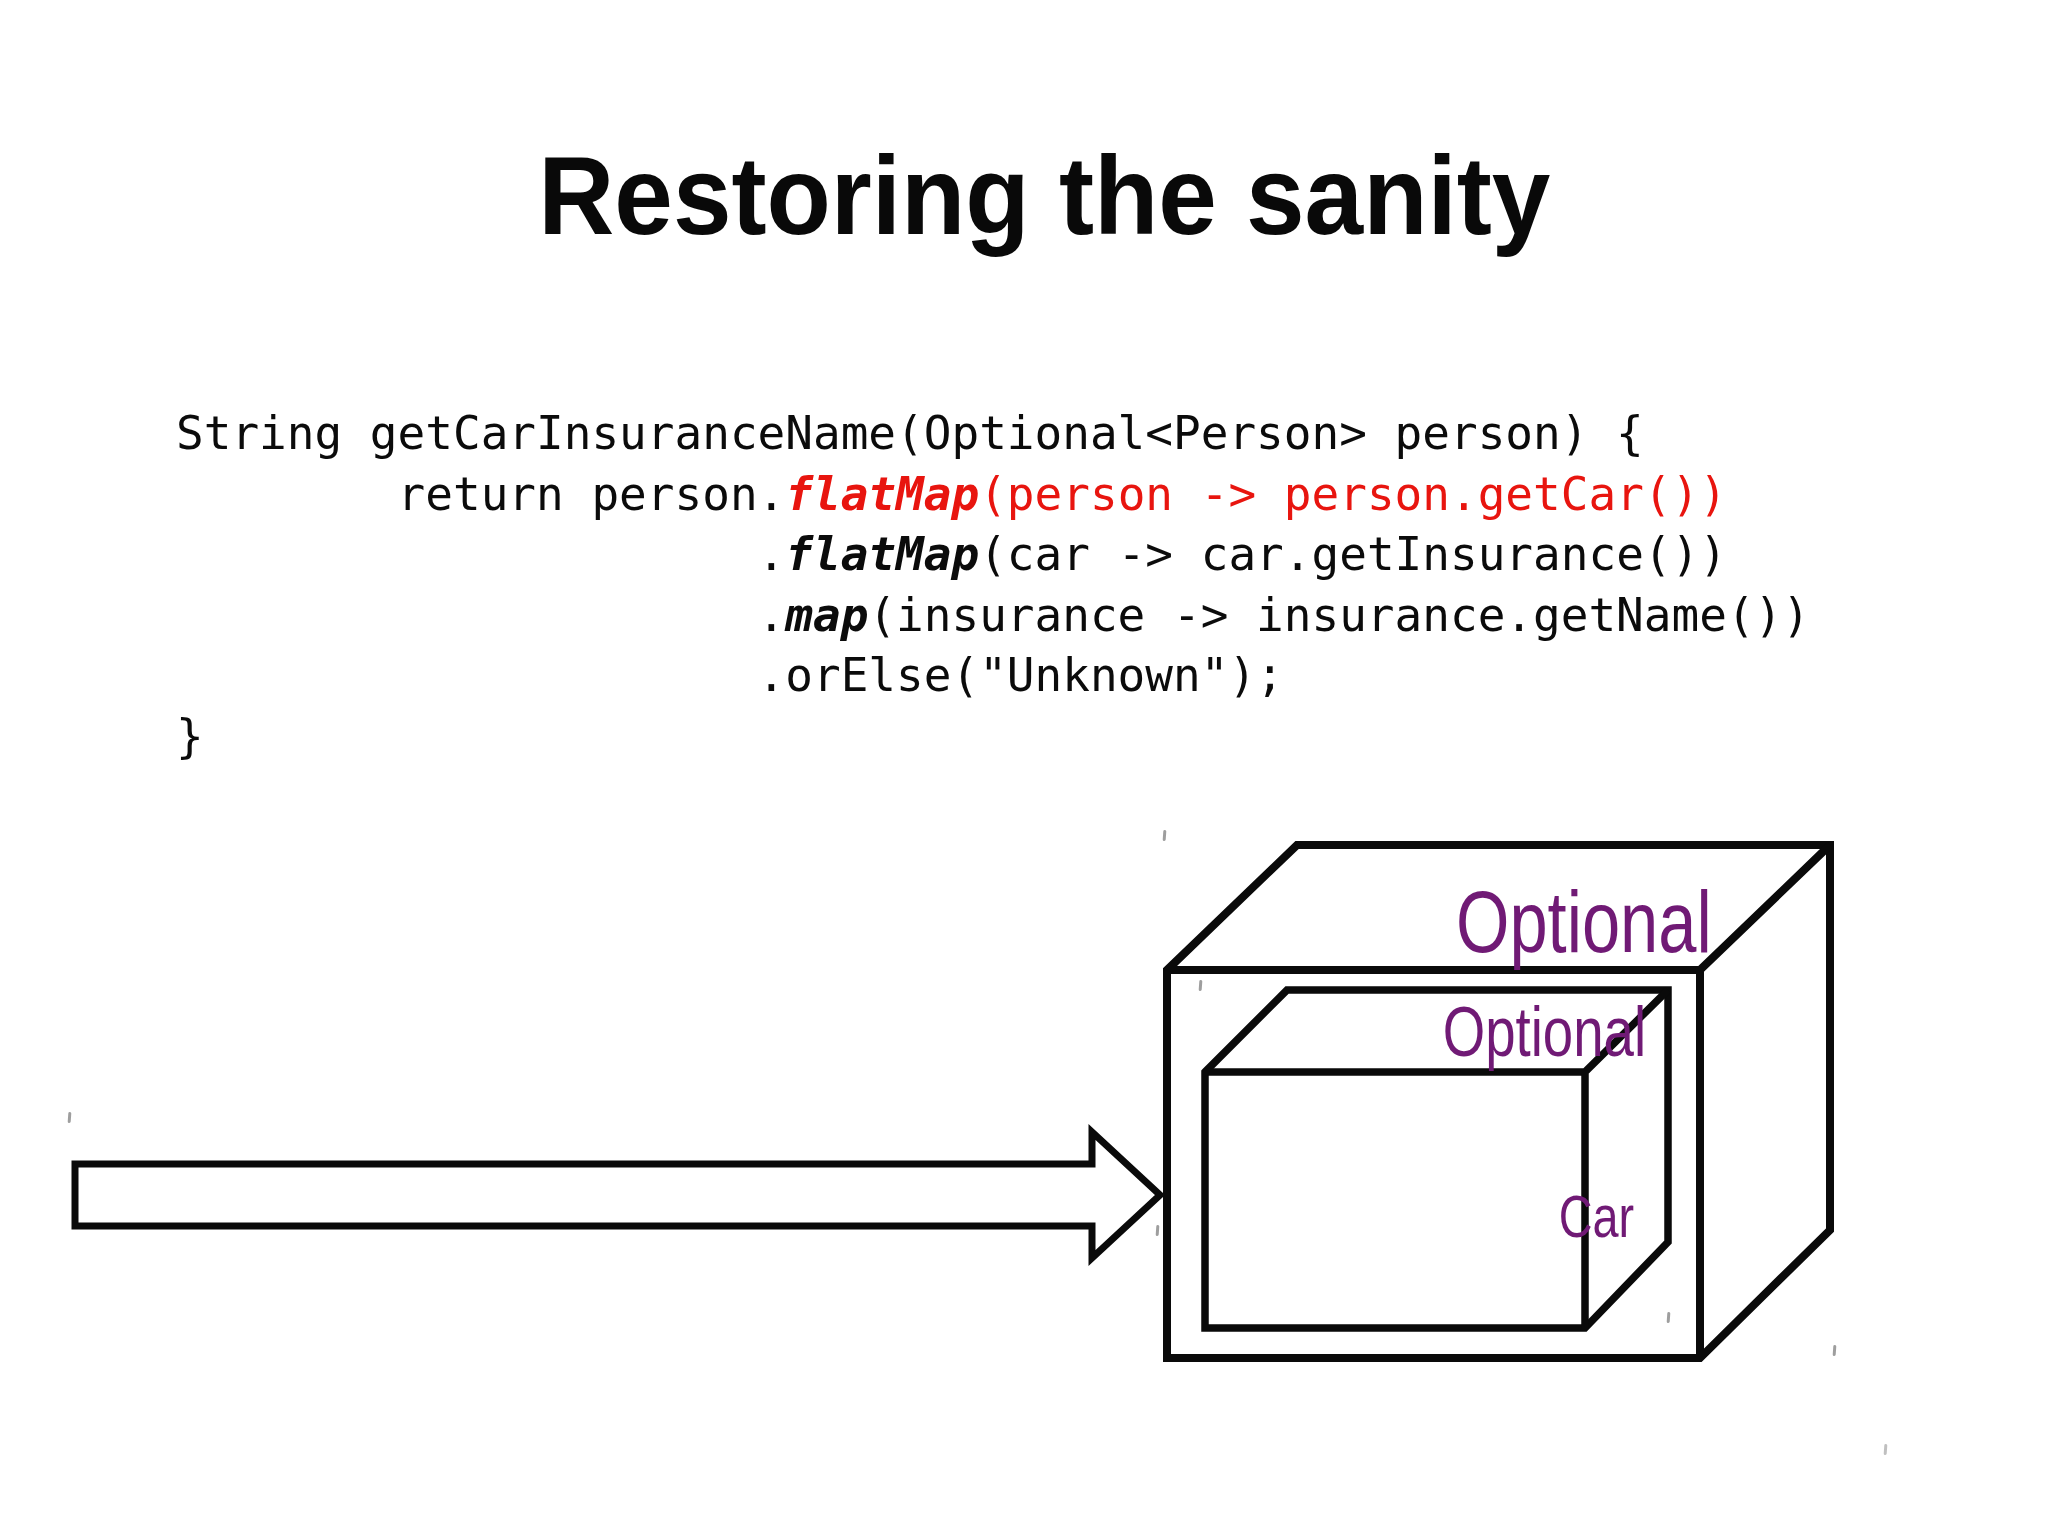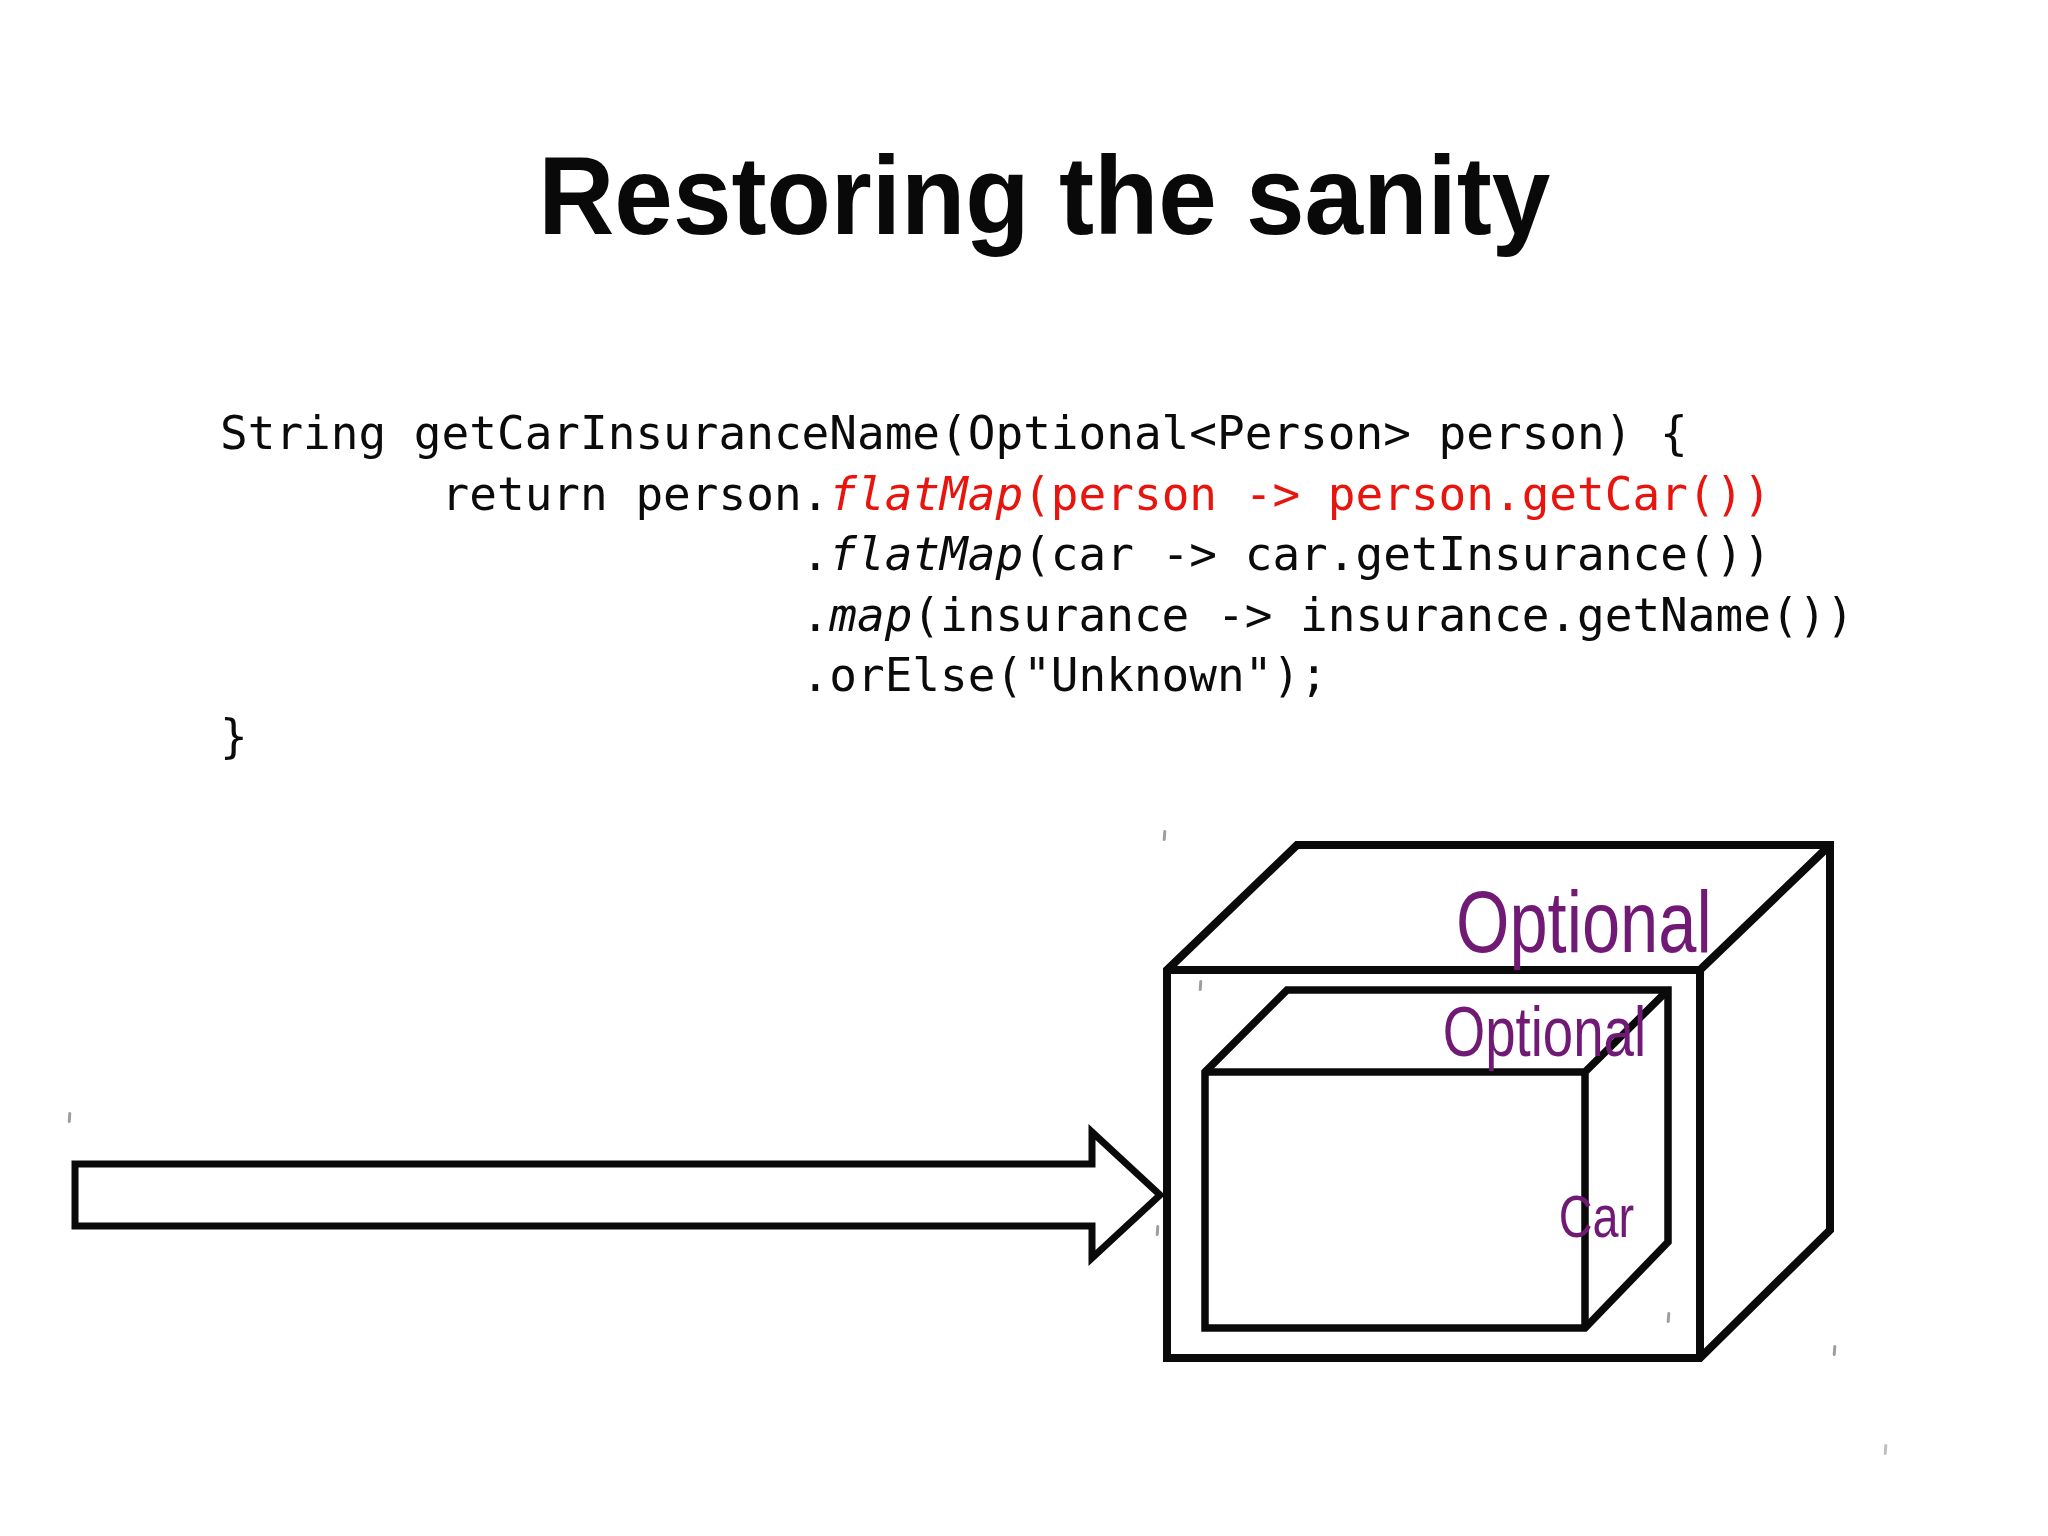--- a/index.html
+++ b/index.html
@@ -9,22 +9,22 @@
 
   
   .title { position:absolute; left:40px; top:140px; width:2008px;
            text-align:center; font-size:112px; font-weight:bold; color:#090909;
            line-height:1; white-space:nowrap; }
   .title .squeeze { display:inline-block; transform:scaleX(0.94); transform-origin:50% 50%; }
 
   
   .code { position:absolute; left:176px; top:403px;
           font-family:"DejaVu Sans Mono", monospace; font-size:46px; line-height:60.5px;
-          color:#0b0b0b; white-space:pre;margin-left:44px; }
-  .code .mth { font-weight:normal; font-style:italic; }
+          color:#0b0b0b; white-space:pre; }
+  .code .mth { font-weight:bold; font-style:italic; }
   .code .red { color:#e8150f; }
 
   
   .caption { position:absolute; left:112px; top:1062px;
              font-family:"DejaVu Sans Mono", monospace; font-size:47px; line-height:1;
              white-space:pre; }
   .caption .flat { font-weight:bold; font-style:italic; color:#111111; }
   .caption .map  { font-weight:bold; font-style:italic; color:#a2a2a2; }
   .caption .args { color:#b2b2b2; }
 

